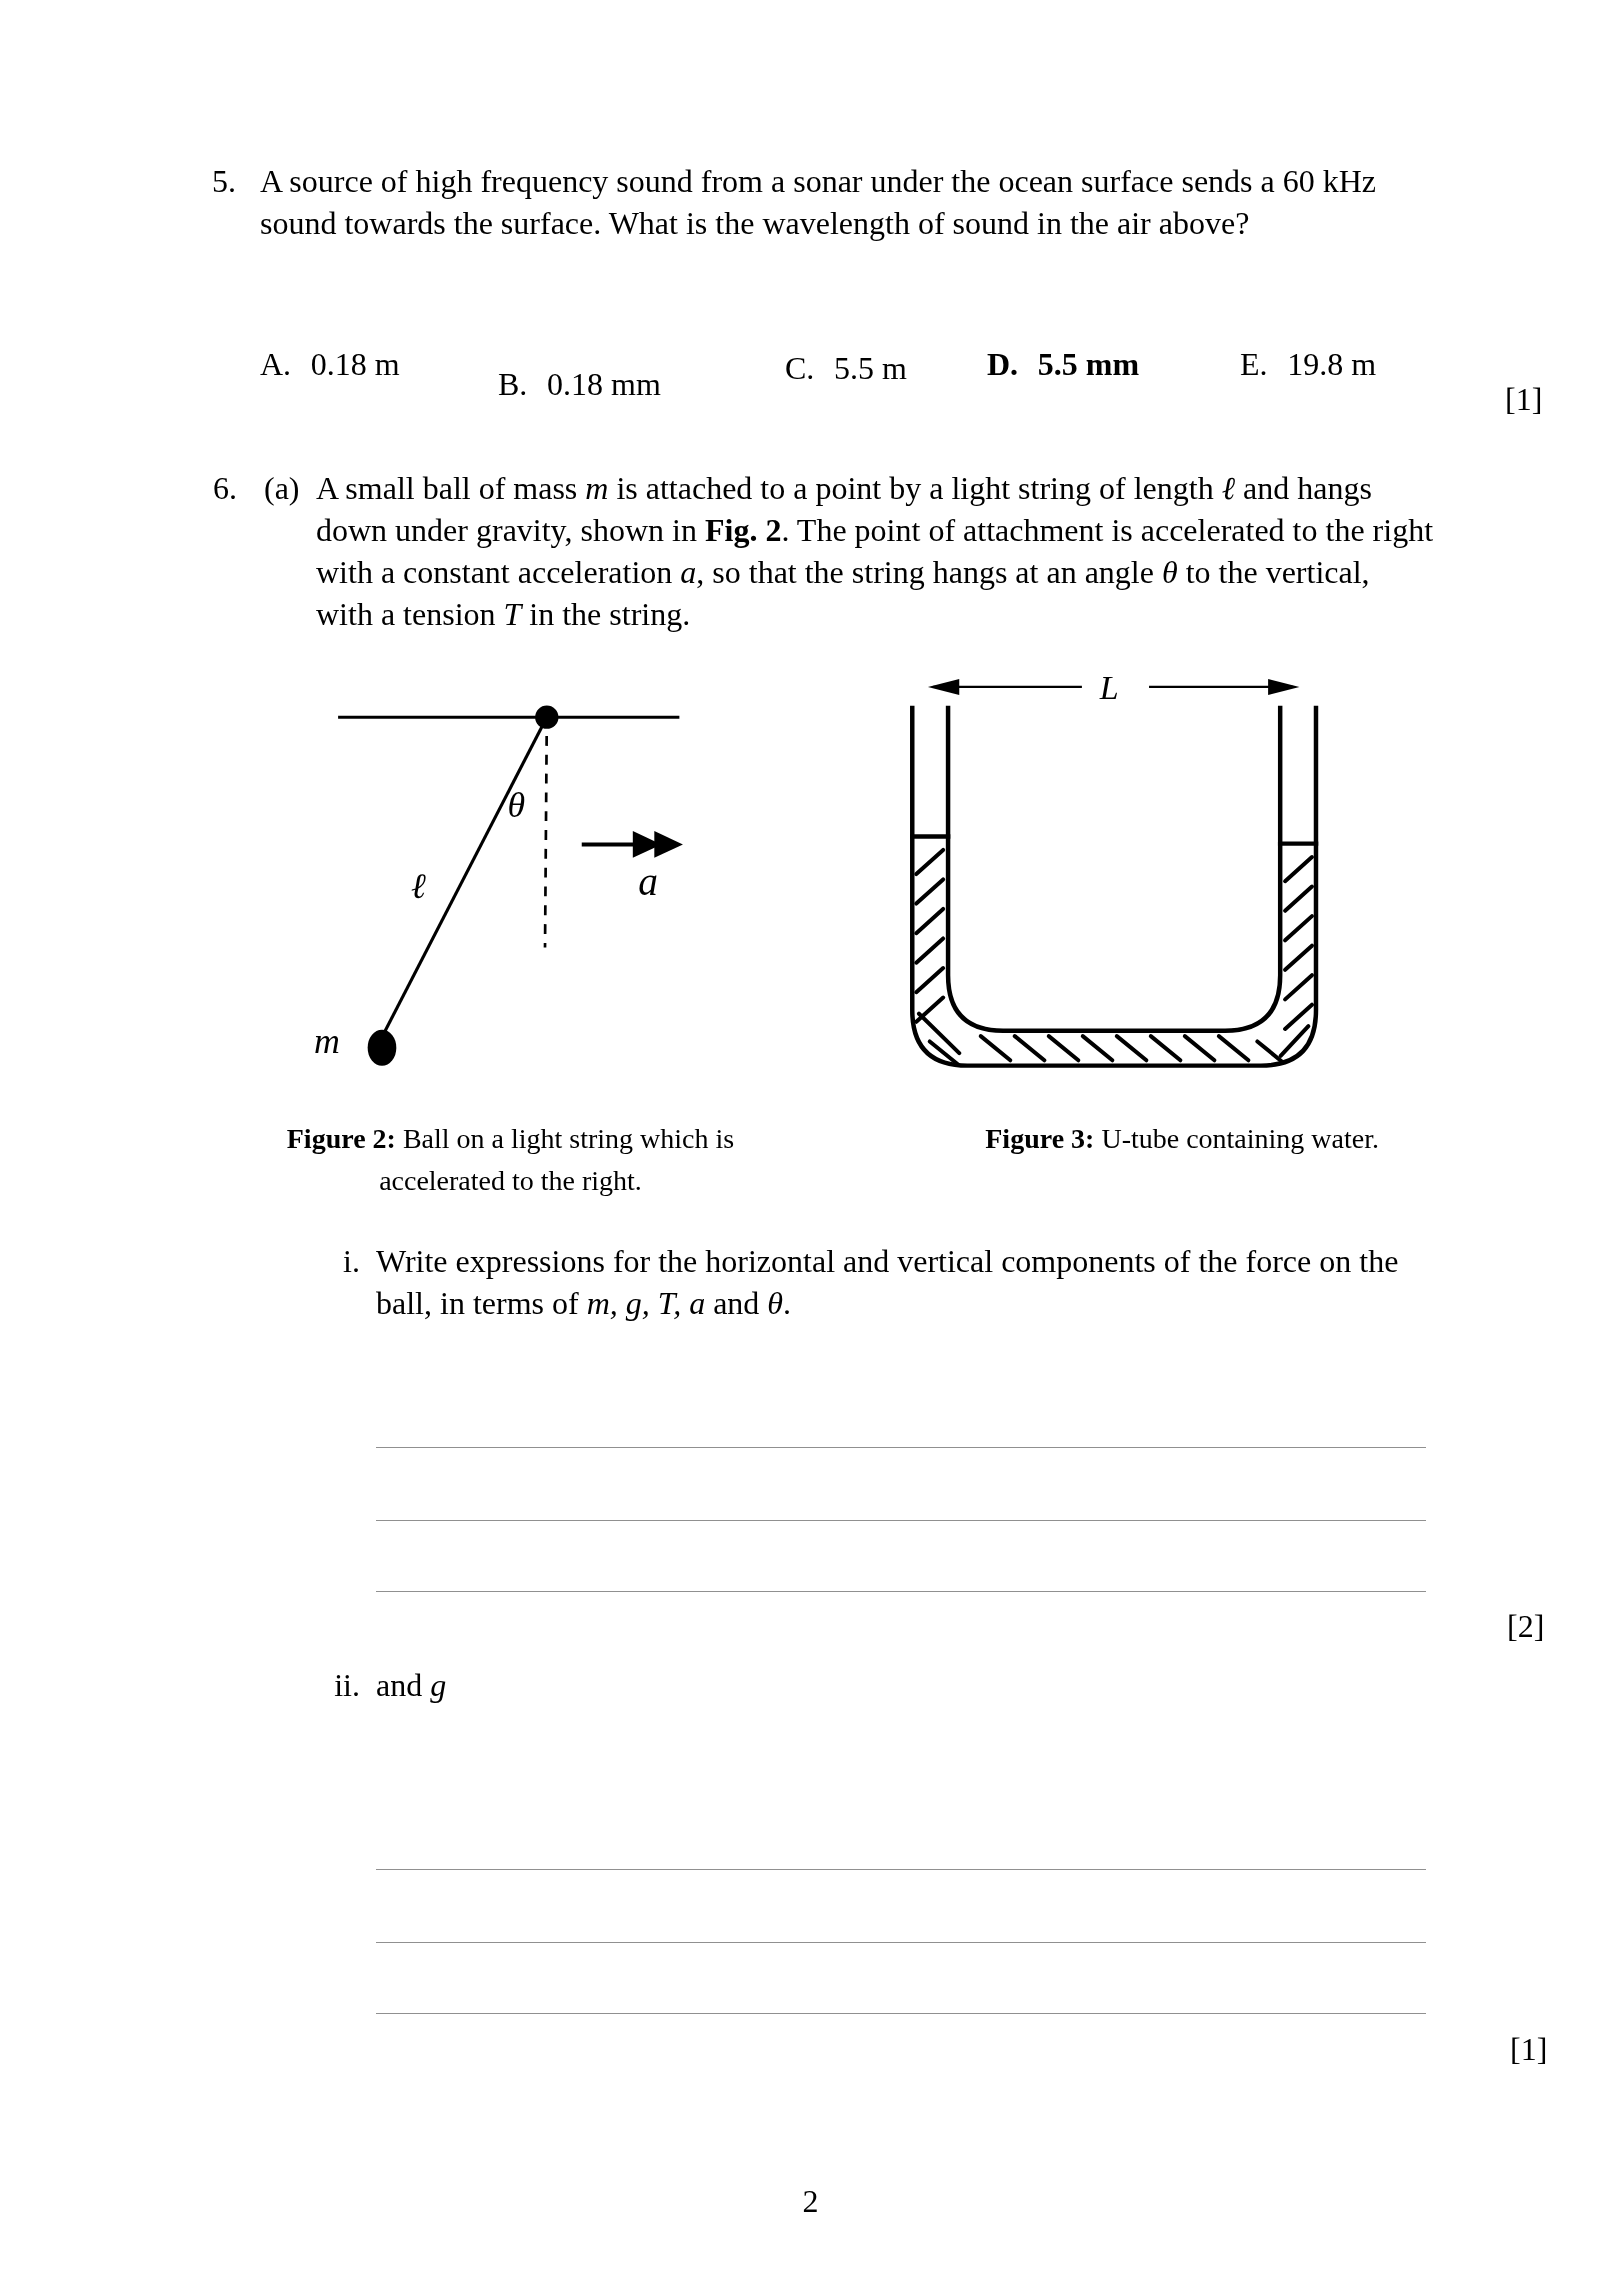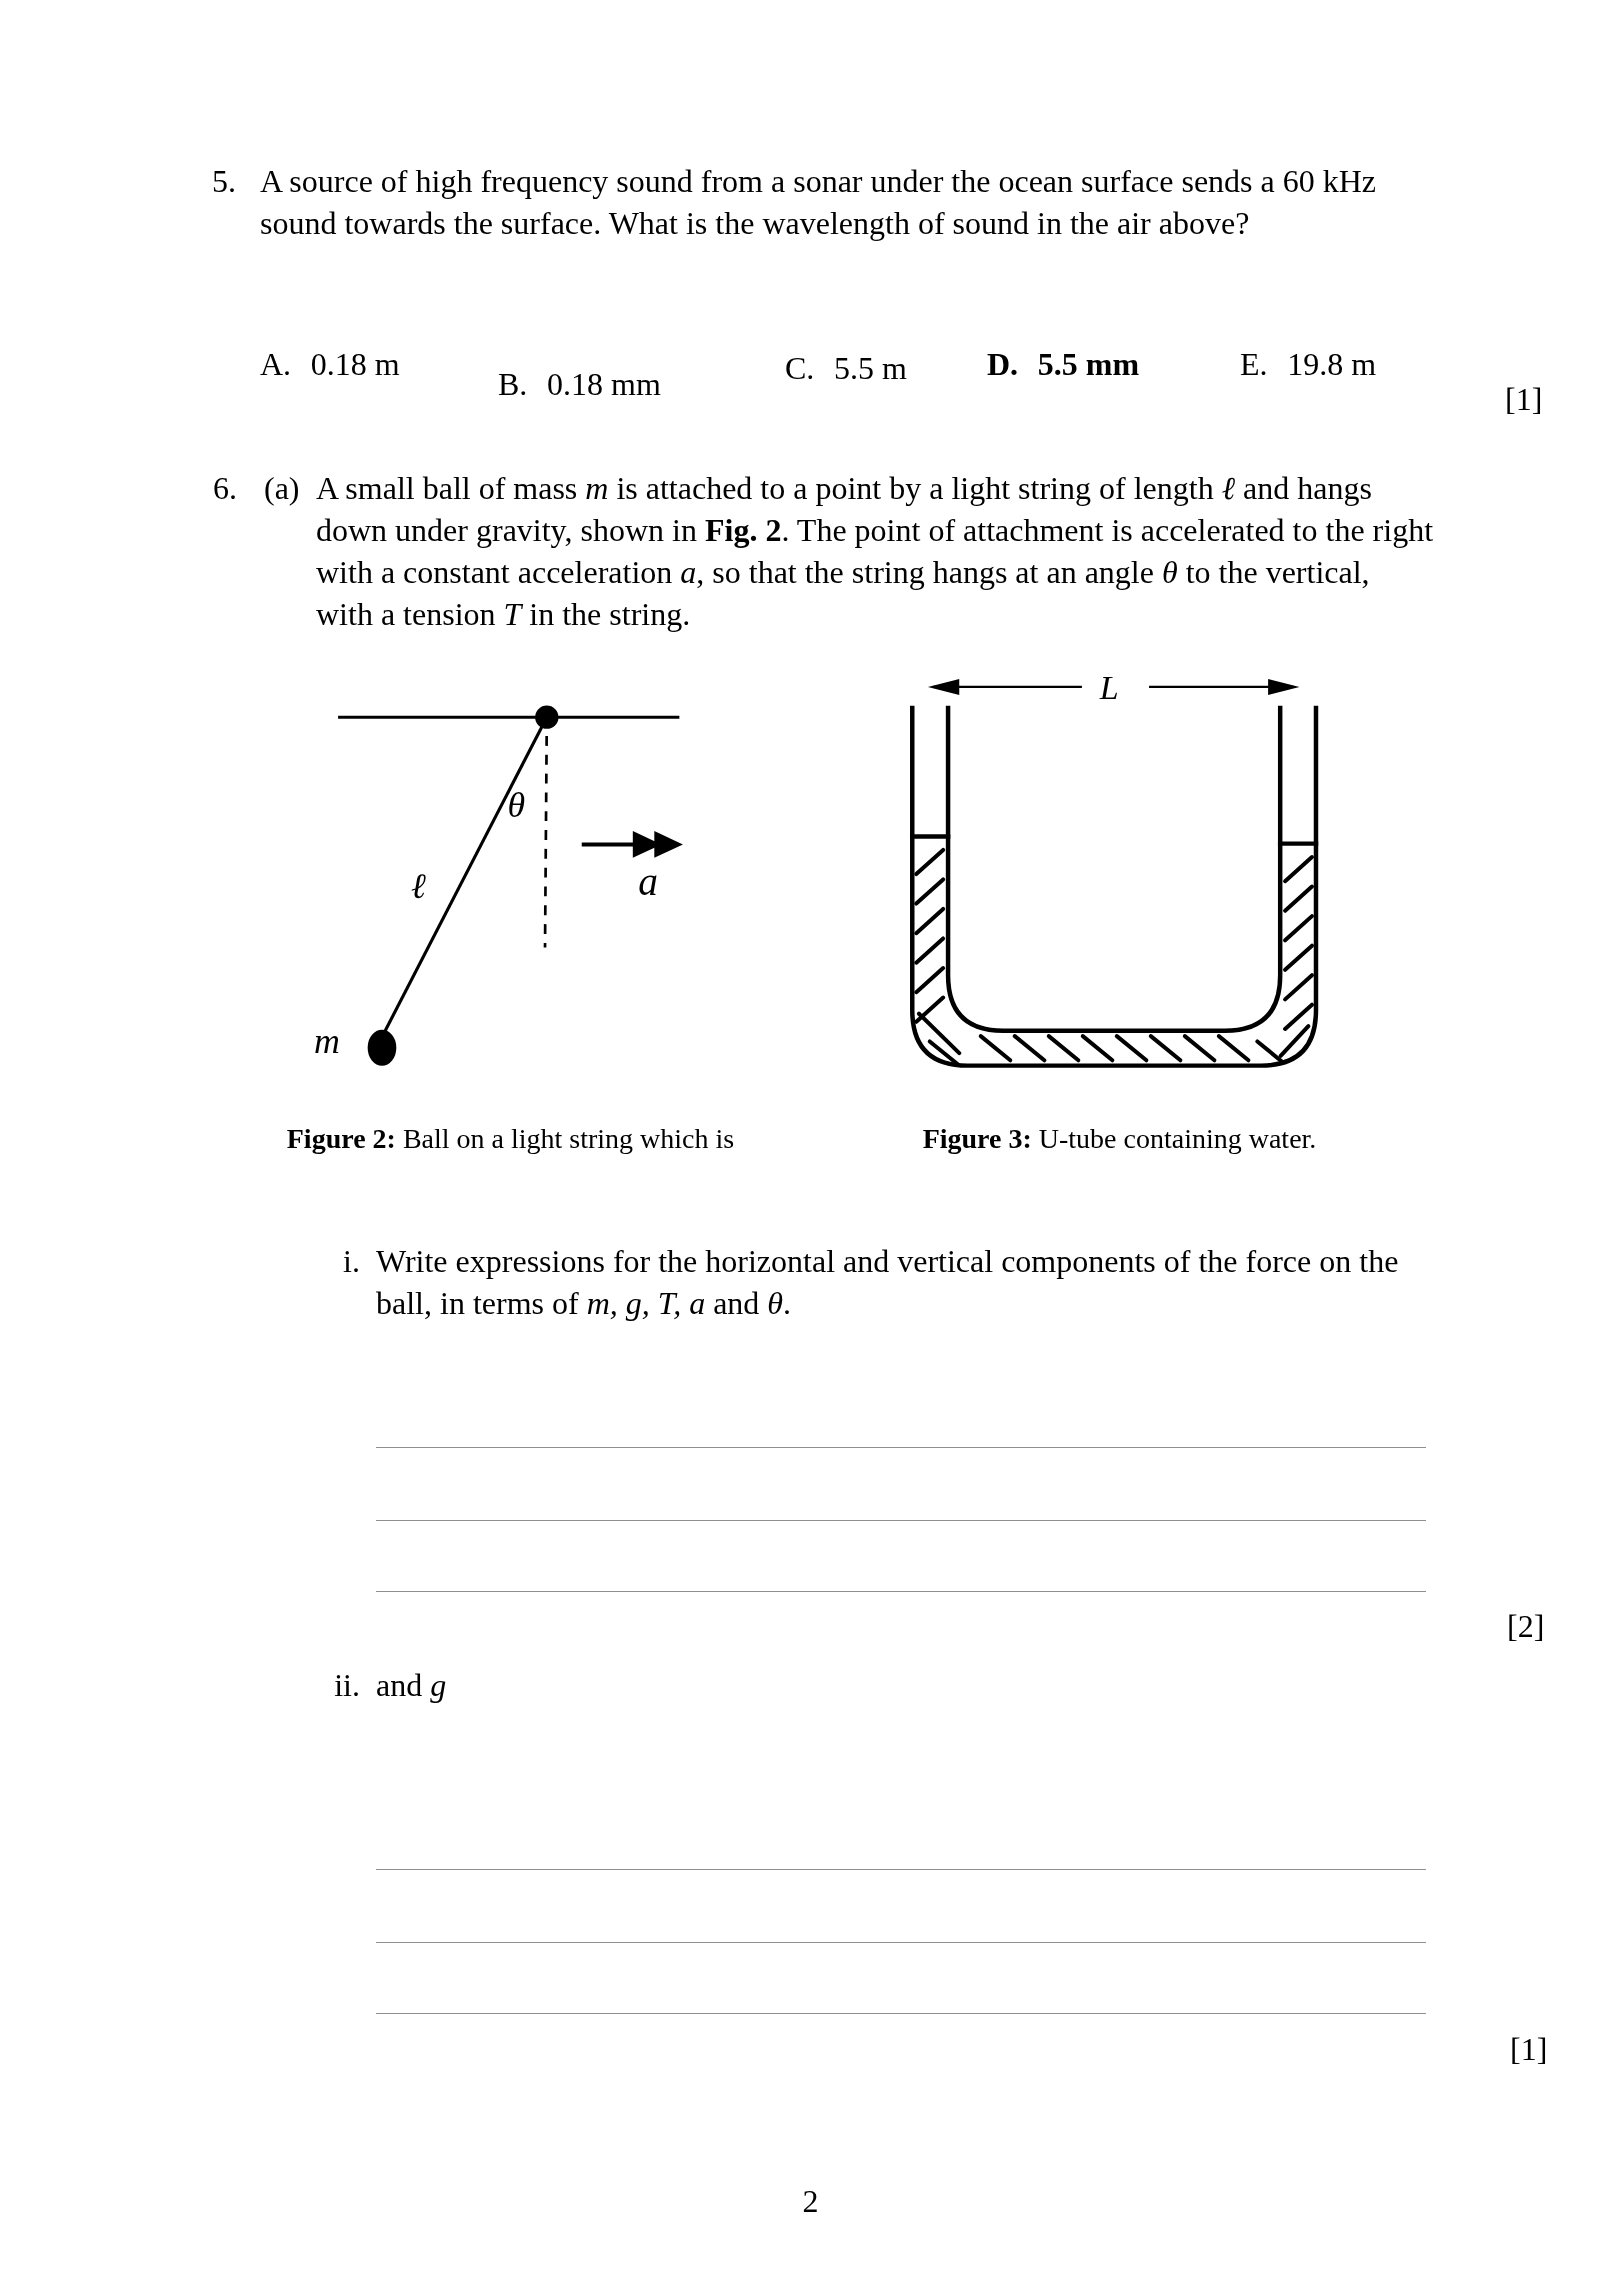--- a/index.html
+++ b/index.html
@@ -107,22 +107,23 @@
       <line x1="1435" y1="1017" x2="1465" y2="990"></line>
       <line x1="1435" y1="1050" x2="1465" y2="1023"></line>
       <line x1="1435" y1="1083" x2="1465" y2="1056"></line>
       <line x1="1435" y1="1116" x2="1465" y2="1089"></line>
       <line x1="1435" y1="1149" x2="1465" y2="1122"></line>
     </g>
   </svg>
 
   <div class="abs cap-text" style="left:224px;top:1118px;width:573px;">
     <div><span class="seg-b">Figure 2:</span><span> Ball on a light string which is</span></div>
+    <div><span>accelerated to the right.</span></div>
   </div>
-  <div class="abs cap-text" style="left:860px;top:1118px;width:519px;">
+  <div class="abs cap-text" style="left:860px;top:1118px;width:519px;text-align:right;">
     <div><span class="seg-b">Figure 3:</span><span> U-tube containing water.</span></div>
   </div>
 
   <div class="abs body-text numeral" style="left:304px;top:1240px;width:56px;">i.</div>
   <div class="abs body-text" style="left:376px;top:1240px;">
     <div><span>Write expressions for the horizontal and vertical components of the force on the</span></div>
     <div><span>ball, in terms of </span><span class="seg-i">m, g, T, a</span><span> and </span><span class="seg-i">θ</span><span>.</span></div>
   </div>
 
   <div class="abs answer-line" style="left:376px;top:1447px;width:1050px;"></div>

